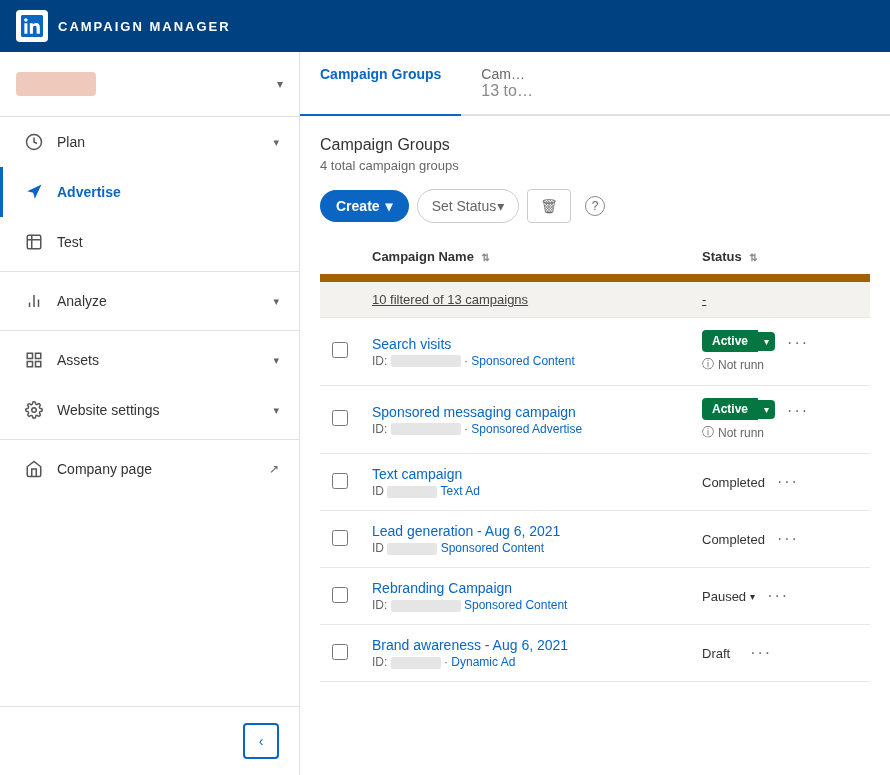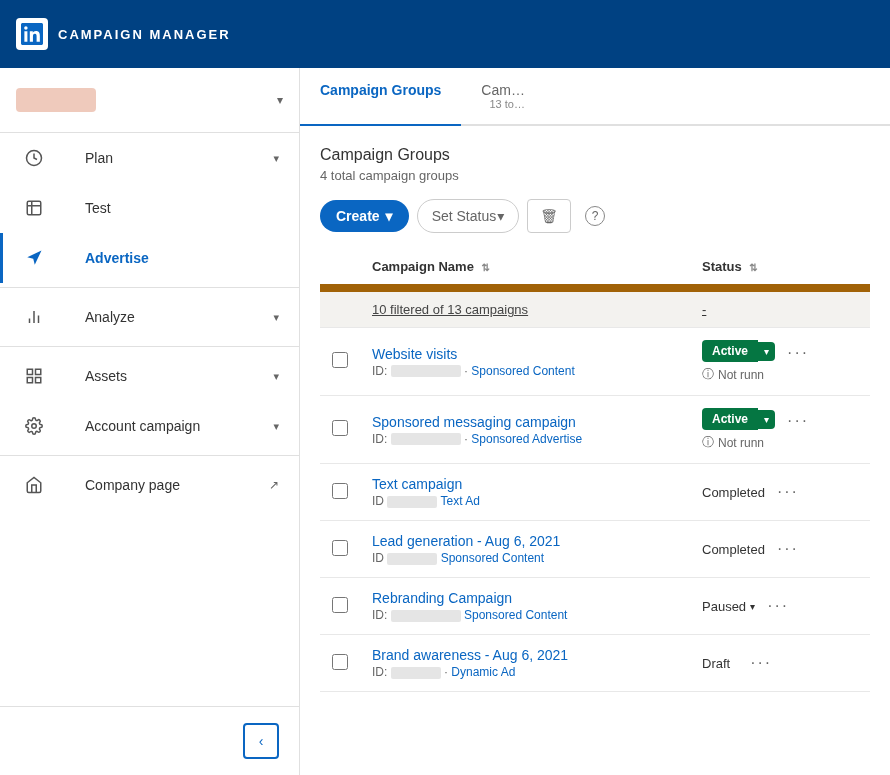--- a/index.html
+++ b/index.html
@@ -1,21 +1,21 @@
 <!DOCTYPE html>
 <html><head>
   <meta charset="utf-8">
   <style>
     * { box-sizing: border-box; margin: 0; padding: 0; }
     body { font-family: -apple-system, BlinkMacSystemFont, 'Segoe UI', Arial, sans-serif; font-size: 14px; display: flex; flex-direction: column; height: 775px; width: 890px; overflow: hidden; background: #f3f2ef; }
 
     
     .topbar {
       background: #004182;
-      height: 68px;
+      height: 52px;
       display: flex;
       align-items: center;
       padding: 0 16px;
       flex-shrink: 0;
     }
     .topbar-logo {
       background: white;
       width: 32px; height: 32px;
       border-radius: 4px;
       display: flex; align-items: center; justify-content: center;
@@ -78,21 +78,21 @@
       color: #0a66c2;
       border-left-color: #0a66c2;
       font-weight: 600;
     }
     .sidebar-item-icon {
       width: 22px; height: 22px;
       margin-right: 12px;
       display: flex; align-items: center; justify-content: center;
       flex-shrink: 0;
     }
-    .sidebar-item-label { flex: 1; font-size: 14px; margin-left: 28px; }
+    .sidebar-item-label { flex: 1; font-size: 14px; }
     .sidebar-item-chevron { color: #666; font-size: 11px; }
     .sidebar-divider { height: 1px; background: #e0e0e0; margin: 4px 0; }
 
     .sidebar-bottom {
       padding: 16px 20px;
       border-top: 1px solid #e0e0e0;
       display: flex;
       align-items: center;
       justify-content: space-between;
     }
@@ -129,21 +129,21 @@
       color: #666;
       font-size: 14px;
       border-bottom: 2px solid transparent;
       margin-bottom: -2px;
     }
     .content-tab.active {
       color: #0a66c2;
       border-bottom-color: #0a66c2;
       font-weight: 600;
     }
-    .content-tab-sub { font-size: 11px; color: #888; text-align: right; }
+    .content-tab-sub { font-size: 16px; color: #888; text-align: right; }
 
     
     .content-body {
       flex: 1;
       overflow-y: auto;
       padding: 20px;
     }
 
     .section-title { font-size: 16px; font-weight: 400; color: #333; margin-bottom: 4px; }
     .section-sub { font-size: 13px; color: #666; margin-bottom: 16px; }
@@ -339,36 +339,36 @@
         <div class="sidebar-item-icon">
           <svg width="18" height="18" viewBox="0 0 24 24" fill="none" stroke="#555" stroke-width="2">
             <circle cx="12" cy="12" r="10"></circle>
               <polyline points="12 6 12 12 16 14"></polyline>
           </svg>
         </div>
         <span class="sidebar-item-label">Plan</span>
         <span class="sidebar-item-chevron">▾</span>
       </div>
 
+      <div class="sidebar-item active">
+        <div class="sidebar-item-icon">
+          <svg width="18" height="18" viewBox="0 0 24 24" fill="#0a66c2">
+            <path d="M3 11l19-9-9 19-2-8-8-2z"></path>
+          </svg>
+        </div>
+        <span class="sidebar-item-label">Advertise</span>
+      </div>
+
       <div class="sidebar-item">
         <div class="sidebar-item-icon">
           <svg width="18" height="18" viewBox="0 0 24 24" fill="none" stroke="#555" stroke-width="2">
             <path d="M9 3H5a2 2 0 00-2 2v4m6-6h10a2 2 0 012 2v4M9 3v18m0 0h10a2 2 0 002-2V9M9 21H5a2 2 0 01-2-2V9m0 0h18"></path>
           </svg>
         </div>
         <span class="sidebar-item-label">Test</span>
-      </div>
-
-      <div class="sidebar-item active">
-        <div class="sidebar-item-icon">
-          <svg width="18" height="18" viewBox="0 0 24 24" fill="#0a66c2">
-            <path d="M3 11l19-9-9 19-2-8-8-2z"></path>
-          </svg>
-        </div>
-        <span class="sidebar-item-label">Advertise</span>
       </div>
 
       <div class="sidebar-divider"></div>
 
       <div class="sidebar-item">
         <div class="sidebar-item-icon">
           <svg width="18" height="18" viewBox="0 0 24 24" fill="none" stroke="#555" stroke-width="2">
             <line x1="18" y1="20" x2="18" y2="10"></line>
               <line x1="12" y1="20" x2="12" y2="4"></line>
               <line x1="6" y1="20" x2="6" y2="14"></line>
@@ -393,21 +393,21 @@
         <span class="sidebar-item-chevron">▾</span>
       </div>
 
       <div class="sidebar-item">
         <div class="sidebar-item-icon">
           <svg width="18" height="18" viewBox="0 0 24 24" fill="none" stroke="#555" stroke-width="2">
             <circle cx="12" cy="12" r="3"></circle>
               <path d="M19.4 15a1.65 1.65 0 00.33 1.82l.06.06a2 2 0 010 2.83 2 2 0 01-2.83 0l-.06-.06a1.65 1.65 0 00-1.82-.33 1.65 1.65 0 00-1 1.51V21a2 2 0 01-4 0v-.09A1.65 1.65 0 009 19.4a1.65 1.65 0 00-1.82.33l-.06.06a2 2 0 01-2.83-2.83l.06-.06A1.65 1.65 0 004.68 15a1.65 1.65 0 00-1.51-1H3a2 2 0 010-4h.09A1.65 1.65 0 004.6 9a1.65 1.65 0 00-.33-1.82l-.06-.06a2 2 0 012.83-2.83l.06.06A1.65 1.65 0 009 4.68a1.65 1.65 0 001-1.51V3a2 2 0 014 0v.09a1.65 1.65 0 001 1.51 1.65 1.65 0 001.82-.33l.06-.06a2 2 0 012.83 2.83l-.06.06A1.65 1.65 0 0019.4 9a1.65 1.65 0 001.51 1H21a2 2 0 010 4h-.09a1.65 1.65 0 00-1.51 1z"></path>
           </svg>
         </div>
-        <span class="sidebar-item-label">Account campaign</span>
+        <span class="sidebar-item-label">Website settings</span>
         <span class="sidebar-item-chevron">▾</span>
       </div>
 
       <div class="sidebar-divider"></div>
 
       <div class="sidebar-item">
         <div class="sidebar-item-icon">
           <svg width="18" height="18" viewBox="0 0 24 24" fill="none" stroke="#555" stroke-width="2">
             <path d="M3 9l9-7 9 7v11a2 2 0 01-2 2H5a2 2 0 01-2-2z"></path>
               <polyline points="9 22 9 12 15 12 15 22"></polyline>
@@ -480,21 +480,21 @@
             <td></td>
             <td>10 filtered of 13 campaigns</td>
             <td class="filter-dash">-</td>
           </tr>
 
           <tr>
             <td class="checkbox-col">
               <input type="checkbox" style="">
             </td>
             <td>
-              <a class="campaign-name-link" href="#">Website visits</a>
+              <a class="campaign-name-link" href="#">Search visits</a>
               <div class="campaign-meta">
                 ID: <span class="blurred-id"></span>
                 · <span>Sponsored Content</span>
               </div>
             </td>
             <td>
               <div style="display:flex;align-items:center;gap:4px;">
                 <div class="status-badge-wrap">
                   <span class="status-badge">Active</span>
                   <span class="status-badge-arrow">▾</span>

